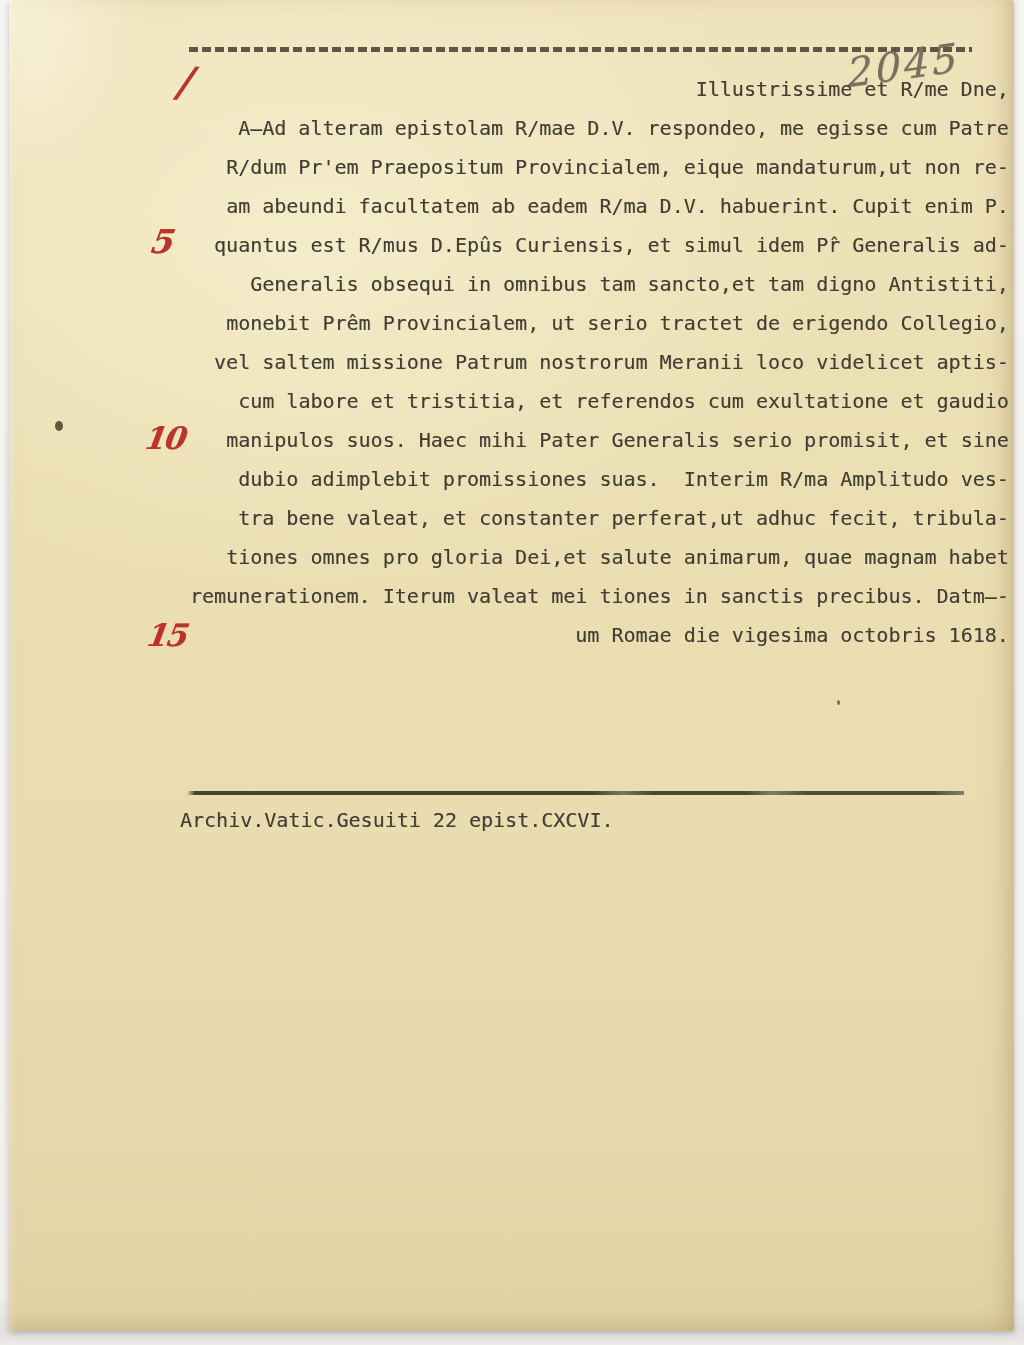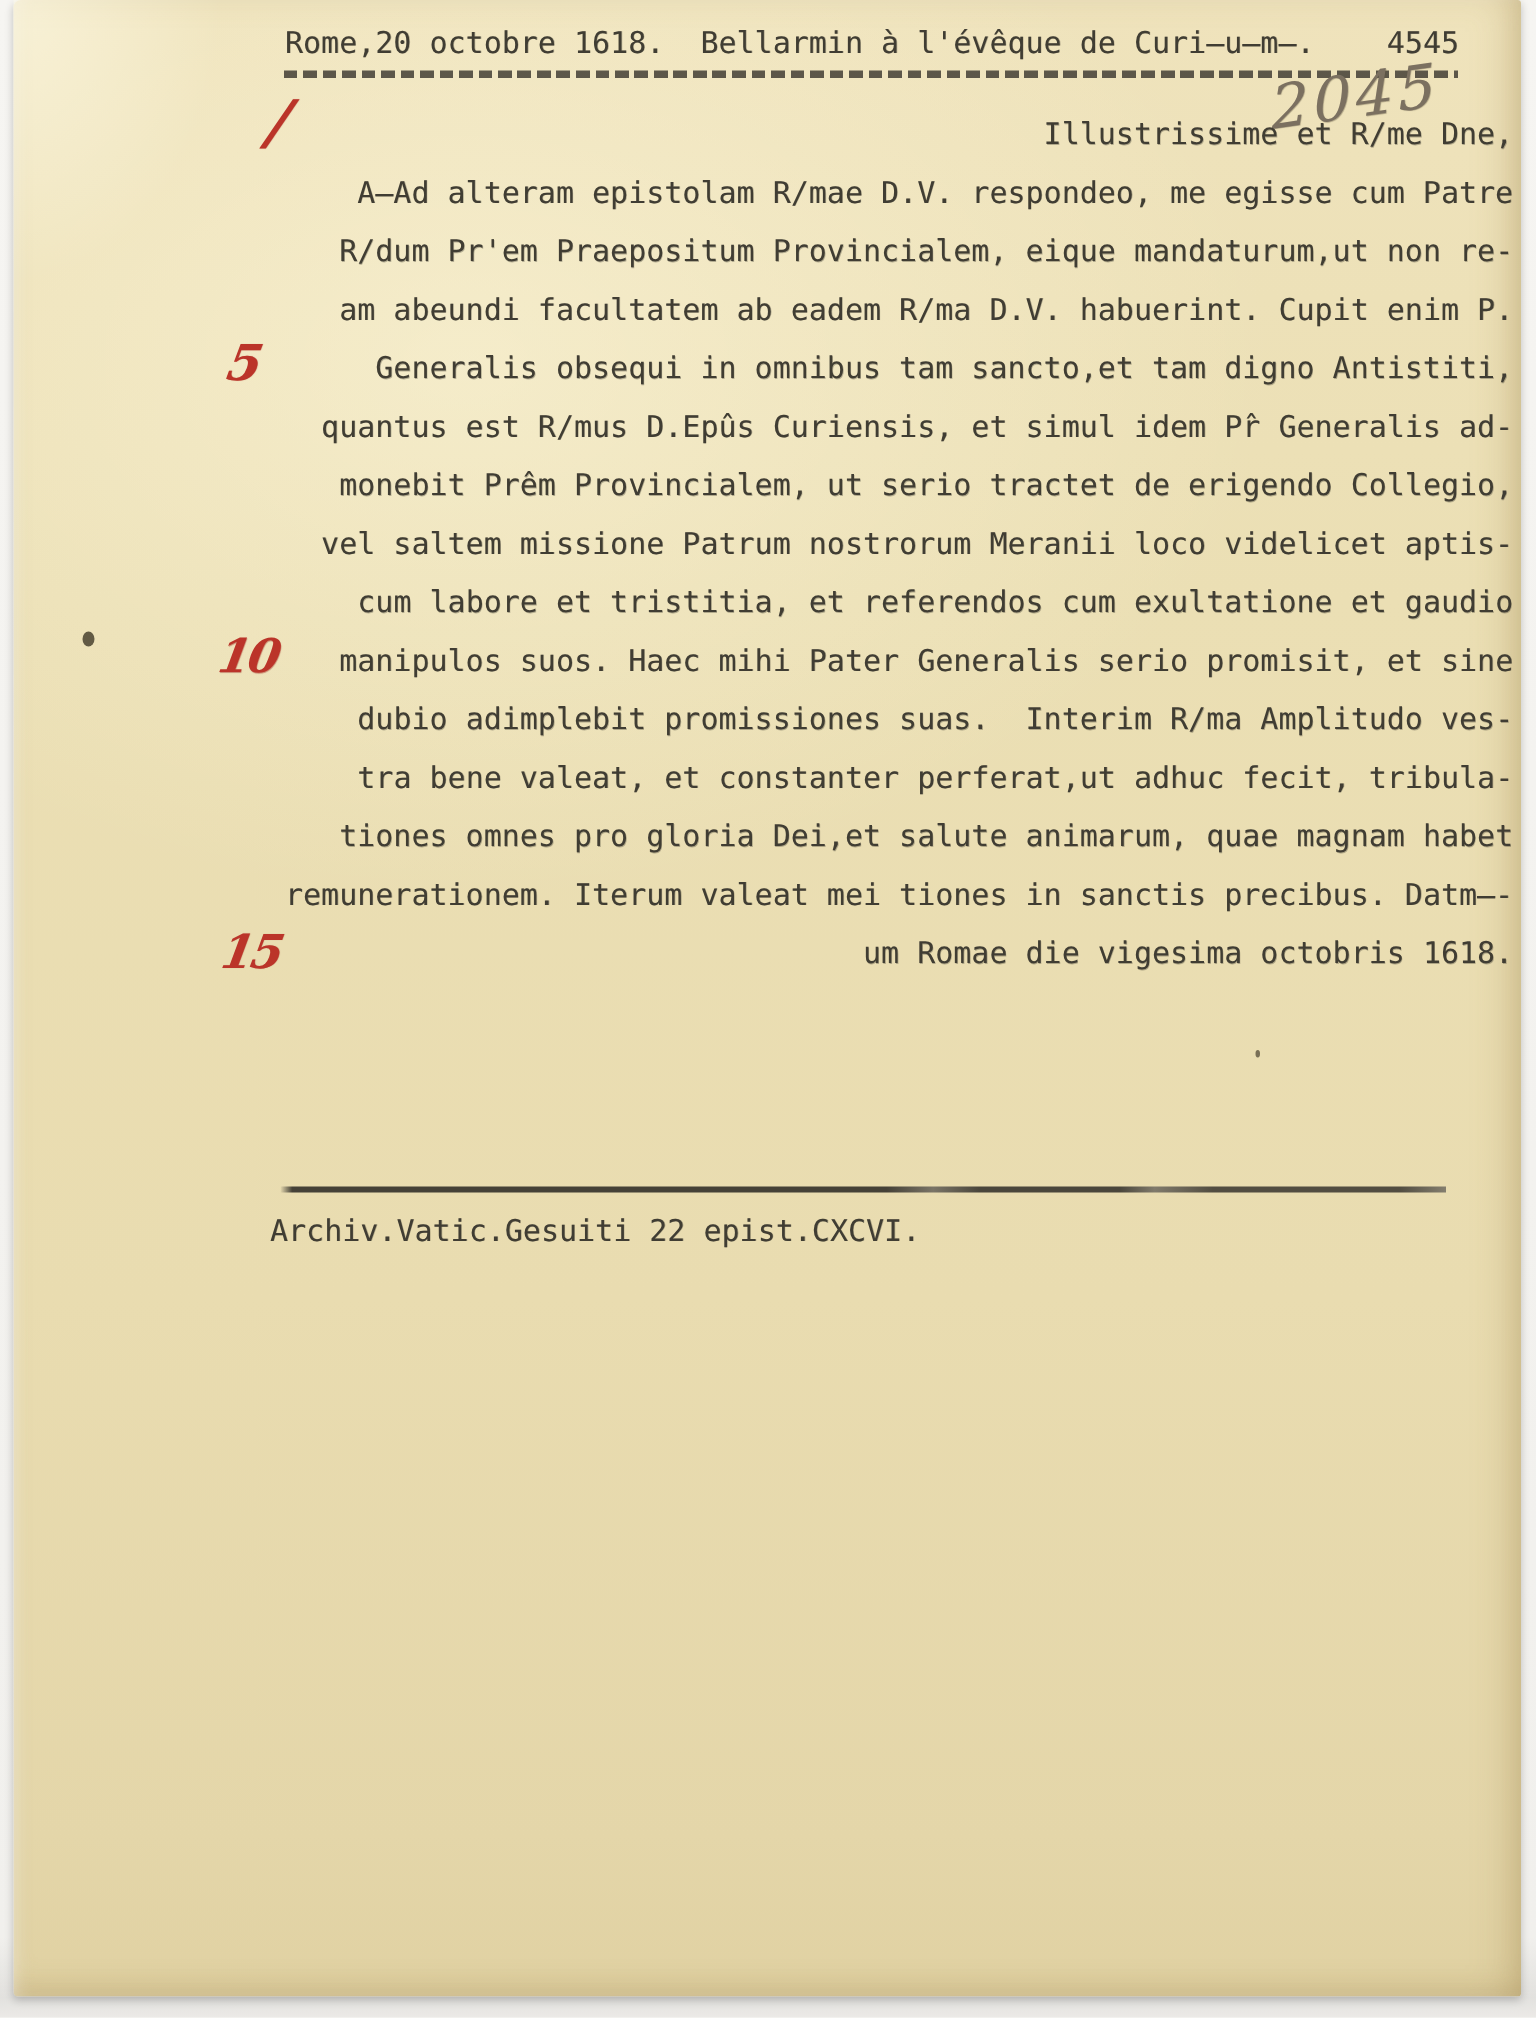--- a/index.html
+++ b/index.html
@@ -124,38 +124,37 @@
   }
   .speck-1 { left: 46px;  top: 421px; width: 8px; height: 10px; opacity: 0.85; }
   .speck-2 { left: 828px; top: 700px; width: 3px; height: 5px;  opacity: 0.7; }
 </style>
 </head>
 <body>
 
 <div class="scan-bed">
   <div class="paper">
 
-    <div class="typed header-line">Rome,20 octobre 1618.  Bellarmin à l'évêque de Curi̶u̶m̶.    4545</div>
 
     <div class="header-separator"></div>
 
     <div class="handwritten-number">2045</div>
 
     <div class="red-mark mark-1">/</div>
     <div class="red-mark mark-5">5</div>
     <div class="red-mark mark-10">10</div>
     <div class="red-mark mark-15">15</div>
 
     <div class="body-lines">
       <div class="text-line">        Illustrissime et R/me Dne,</div>
       <div class="text-line">  A̶Ad alteram epistolam R/mae D.V. respondeo, me egisse cum Patre</div>
       <div class="text-line">R/dum Pr'em Praepositum Provincialem, eique mandaturum,ut non re-</div>
       <div class="text-line">am abeundi facultatem ab eadem R/ma D.V. habuerint. Cupit enim P.</div>
+      <div class="text-line">quantus est R/mus D.Epûs Curiensis, et simul idem Pr̂ Generalis ad-</div>
       <div class="text-line">Generalis obsequi in omnibus tam sancto,et tam digno Antistiti,</div>
-      <div class="text-line">quantus est R/mus D.Epûs Curiensis, et simul idem Pr̂ Generalis ad-</div>
       <div class="text-line">monebit Prêm Provincialem, ut serio tractet de erigendo Collegio,</div>
       <div class="text-line">vel saltem missione Patrum nostrorum Meranii loco videlicet aptis-</div>
       <div class="text-line">cum labore et tristitia, et referendos cum exultatione et gaudio</div>
       <div class="text-line">manipulos suos. Haec mihi Pater Generalis serio promisit, et sine</div>
       <div class="text-line">dubio adimplebit promissiones suas.  Interim R/ma Amplitudo ves-</div>
       <div class="text-line">tra bene valeat, et constanter perferat,ut adhuc fecit, tribula-</div>
       <div class="text-line">tiones omnes pro gloria Dei,et salute animarum, quae magnam habet</div>
       <div class="text-line">remunerationem. Iterum valeat mei tiones in sanctis precibus. Datm̶-</div>
       <div class="text-line">um Romae die vigesima octobris 1618.</div>
     </div>

